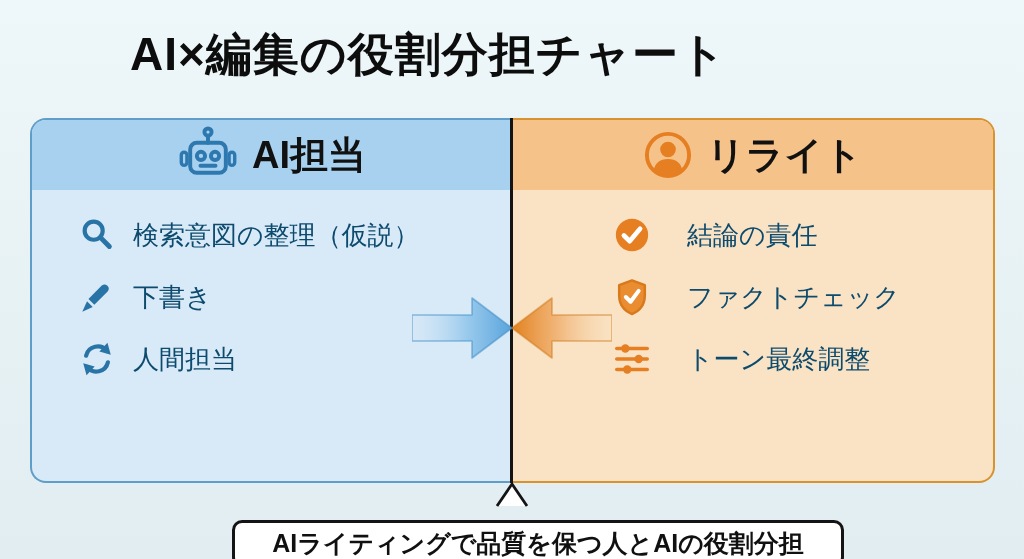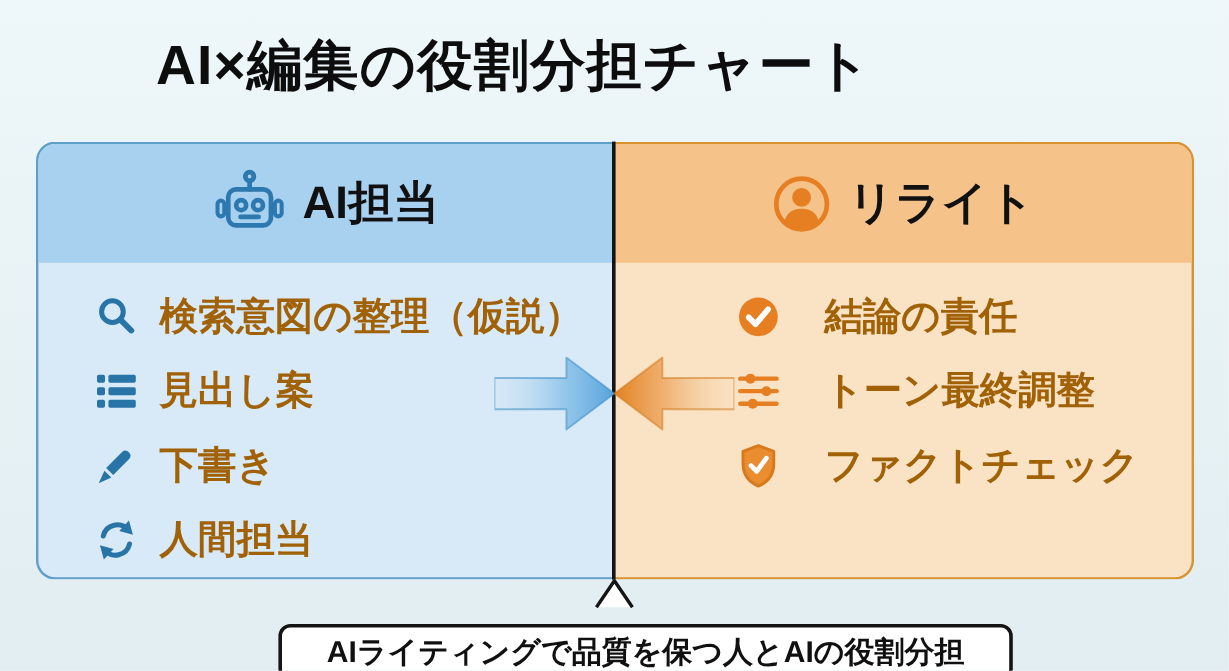--- a/index.html
+++ b/index.html
@@ -15,30 +15,30 @@
   .panels{position:absolute;left:30px;top:118px;width:965px;height:365px;}
   .panel{position:absolute;top:0;height:365px;box-sizing:border-box;overflow:hidden;}
   .panel.ai{
     left:0;width:482px;background:#d8e9f7;border:2px solid #5f9ec9;
     border-radius:16px 0 0 16px;border-right:none;
   }
   .panel.human{
     left:482px;width:483px;background:#fae3c4;border:2px solid #d8922e;
     border-radius:0 16px 16px 0;border-left:none;
   }
-  .panel-header{height:99px;display:flex;align-items:center;justify-content:center;gap:14px;}
+  .panel-header{height:70px;display:flex;align-items:center;justify-content:center;gap:14px;}
   .panel.ai .panel-header{background:#a8d1f0;}
   .panel.human .panel-header{background:#f5c289;}
   .header-label{font-size:38px;font-weight:800;color:#111;}
   .panel-body{padding-top:14px;}
   .row{height:62px;display:flex;align-items:center;}
   .panel.ai .row{padding-left:46px;gap:17px;}
   .panel.human .row{padding-left:101px;gap:36px;}
   .icon-box{width:38px;height:38px;flex:none;display:flex;align-items:center;justify-content:center;}
-  .row-label{font-size:32px;font-weight:700;color:#a16207;white-space:nowrap;}
+  .row-label{font-size:26px;font-weight:400;color:#0c4a6e;white-space:nowrap;}
   .divider{position:absolute;left:480px;top:0;width:3px;height:365px;background:#141414;z-index:3;}
   .arrows{position:absolute;left:412px;top:292px;z-index:4;}
   .caption{
     position:absolute;left:232px;top:520px;width:612px;height:47px;box-sizing:border-box;
     background:#ffffff;border:3px solid #141414;border-radius:10px;z-index:5;
     display:flex;align-items:center;justify-content:center;
     font-size:25px;font-weight:800;color:#101010;white-space:nowrap;
   }
   .caption-pointer{position:absolute;left:495px;top:481px;z-index:6;}
 </style>
@@ -71,33 +71,20 @@
         <div class="row">
           <span class="icon-box">
             <svg width="38" height="38" viewBox="0 0 40 40">
               <g fill="none" stroke="#2874a6" stroke-linecap="round">
                 <circle cx="16.5" cy="15.5" r="9.5" stroke-width="4.4"></circle>
                 <line x1="23.5" y1="22.5" x2="33" y2="32" stroke-width="5.2"></line>
               </g>
             </svg>
           </span>
           <span class="row-label">検索意図の整理（仮説）</span>
-        </div>
-        <div class="row">
-          <span class="icon-box">
-            <svg width="38" height="38" viewBox="0 0 40 40" fill="#2874a6">
-              <rect x="3" y="5.5" width="7" height="7" rx="1.5"></rect>
-                <rect x="13" y="5.5" width="24" height="7" rx="1.5"></rect>
-              <rect x="3" y="16.5" width="7" height="7" rx="1.5"></rect>
-                <rect x="13" y="16.5" width="24" height="7" rx="1.5"></rect>
-              <rect x="3" y="27.5" width="7" height="7" rx="1.5"></rect>
-                <rect x="13" y="27.5" width="24" height="7" rx="1.5"></rect>
-            </svg>
-          </span>
-          <span class="row-label">見出し案</span>
         </div>
         <div class="row">
           <span class="icon-box">
             <svg width="38" height="38" viewBox="0 0 40 40" fill="#2874a6">
               <path d="M11,22 L25,8 a4.4,4.4 0 0 1 6.2,6.2 L17.2,28.2 Z"></path>
               <path d="M9.5,24.5 L15.5,30.5 L4.5,35.5 Z"></path>
             </svg>
           </span>
           <span class="row-label">下書き</span>
         </div>
@@ -139,42 +126,42 @@
             <svg width="38" height="38" viewBox="0 0 40 40">
               <circle cx="20" cy="20" r="17" fill="#e67e22"></circle>
               <polyline points="11.5,20.5 17.5,26.5 28.5,13.5" fill="none" stroke="#ffffff" stroke-width="5" stroke-linecap="round" stroke-linejoin="round"></polyline>
             </svg>
           </span>
           <span class="row-label">結論の責任</span>
         </div>
         <div class="row">
           <span class="icon-box">
             <svg width="38" height="38" viewBox="0 0 40 40">
+              <path d="M20,2.5 L33.5,7.5 V18 C33.5,28.5 27.8,34.8 20,38 C12.2,34.8 6.5,28.5 6.5,18 V7.5 Z" fill="#ea8c30" stroke="#d8791c" stroke-width="2.6" stroke-linejoin="round"></path>
+              <polyline points="13.5,20 18.5,25 27,13.5" fill="none" stroke="#ffffff" stroke-width="4.2" stroke-linecap="round" stroke-linejoin="round"></polyline>
+            </svg>
+          </span>
+          <span class="row-label">ファクトチェック</span>
+        </div>
+        <div class="row">
+          <span class="icon-box">
+            <svg width="38" height="38" viewBox="0 0 40 40">
               <g stroke="#e67e22" stroke-width="3.8" stroke-linecap="round">
                 <line x1="4" y1="9" x2="36" y2="9"></line>
                 <line x1="4" y1="20" x2="36" y2="20"></line>
                 <line x1="4" y1="31" x2="36" y2="31"></line>
               </g>
               <g fill="#e67e22">
                 <circle cx="13" cy="9" r="4.4"></circle>
                 <circle cx="27" cy="20" r="4.4"></circle>
                 <circle cx="15" cy="31" r="4.4"></circle>
               </g>
             </svg>
           </span>
           <span class="row-label">トーン最終調整</span>
-        </div>
-        <div class="row">
-          <span class="icon-box">
-            <svg width="38" height="38" viewBox="0 0 40 40">
-              <path d="M20,2.5 L33.5,7.5 V18 C33.5,28.5 27.8,34.8 20,38 C12.2,34.8 6.5,28.5 6.5,18 V7.5 Z" fill="#ea8c30" stroke="#d8791c" stroke-width="2.6" stroke-linejoin="round"></path>
-              <polyline points="13.5,20 18.5,25 27,13.5" fill="none" stroke="#ffffff" stroke-width="4.2" stroke-linecap="round" stroke-linejoin="round"></polyline>
-            </svg>
-          </span>
-          <span class="row-label">ファクトチェック</span>
         </div>
       </div>
     </div>
 
     <div class="divider"></div>
   </div>
 
   <svg class="arrows" width="200" height="72" viewBox="0 0 200 72">
     <defs>
       <linearGradient id="gradBlue" x1="0" y1="0" x2="1" y2="0">

